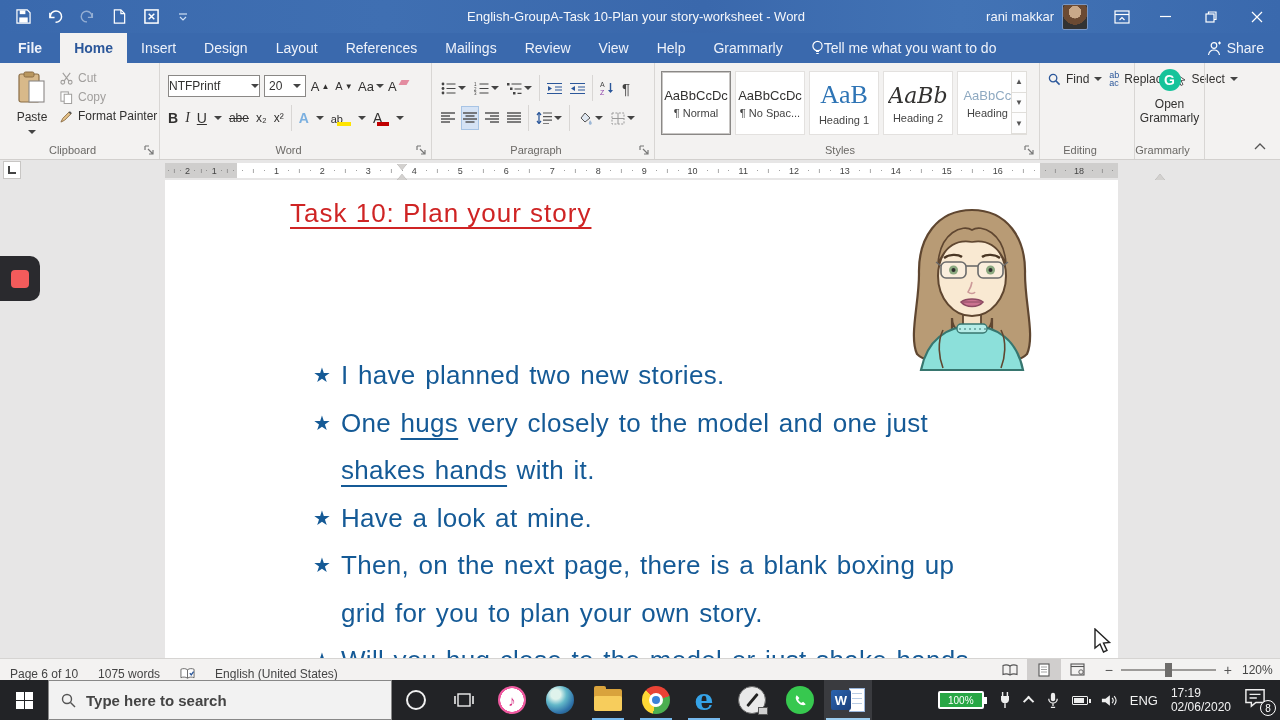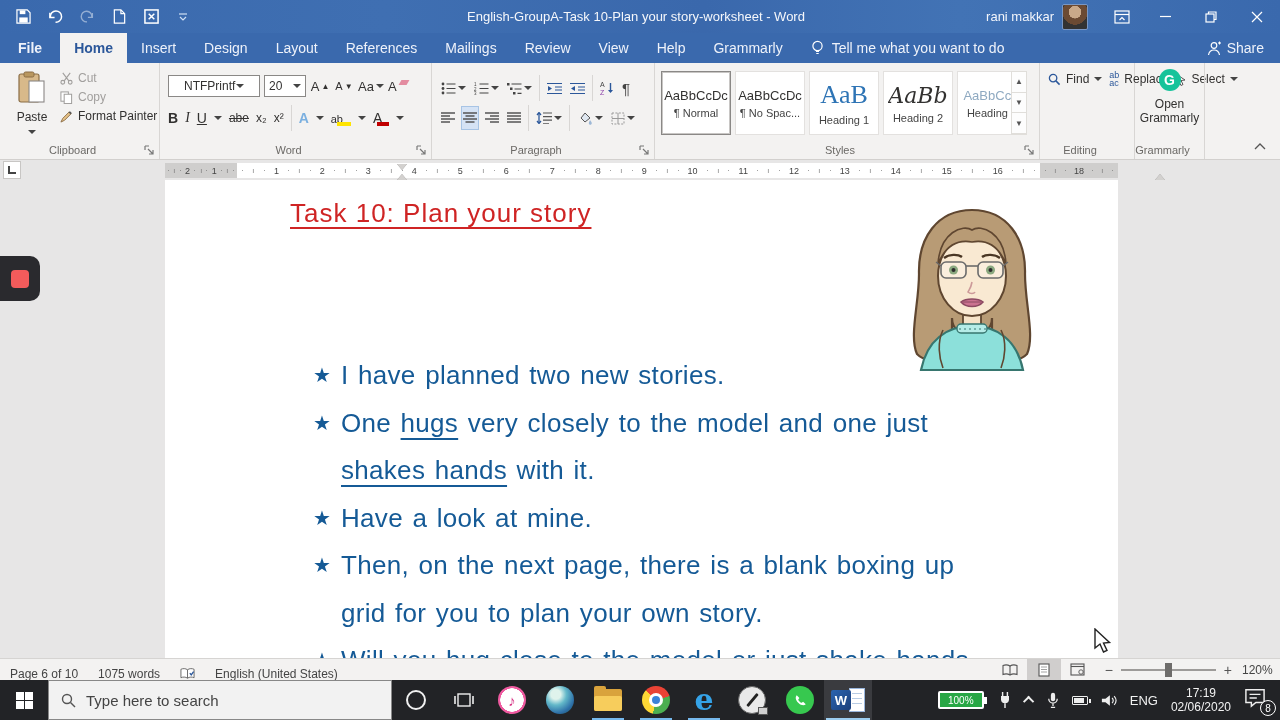--- a/index.html
+++ b/index.html
@@ -19,40 +19,40 @@
   .user-avatar { width:26px; height:26px; margin-right:14px; border-radius:2px;
     background:radial-gradient(circle at 50% 30%, #c9a98a 0 30%, #6b4a33 31% 60%, #333 61%); border:1px solid #7a97c4; }
   .winbtn { width:46px; height:33px; display:flex; align-items:center; justify-content:center; font-size:14px; }
   .ribbon-opts { width:40px; }
 
   
   .tabsrow { position:absolute; left:0; top:33px; width:1280px; height:30px; background:#3a69ad; display:flex; align-items:stretch; color:#eef2fa; font-size:14px; }
   .tab { padding:0 14px; display:flex; align-items:center; }
   .tab-file { background:transparent; font-weight:bold; padding:0 18px; }
   .tab.active { background:#f3f2f1; color:#2b579a; font-weight:bold; }
-  .tellme { display:flex; align-items:center; gap:8px; margin-left:14px; font-size:14px; }
+  .tellme { display:flex; align-items:center; gap:0; margin-left:14px; font-size:14px; }
   .share { margin-left:auto; display:flex; align-items:center; gap:6px; padding-right:16px; font-size:14px; }
 
   
   .ribbon { position:absolute; left:0; top:63px; width:1280px; height:97px; background:#f3f2f1; border-bottom:1px solid #d2d0ce; color:#323130; }
   .rgroup { position:absolute; top:0; height:96px; border-right:1px solid #d8d6d4; }
   .rlabel { position:absolute; bottom:3px; left:0; right:14px; text-align:center; font-size:11px; color:#6b6966; }
   .launcher { position:absolute; bottom:3px; right:4px; width:11px; height:11px; }
   .launcher svg { display:block; }
   .g-clipboard { left:0; width:160px; }
   .paste-big { position:absolute; left:10px; top:8px; width:44px; height:70px; text-align:center; font-size:12px; }
   .paste-big .lbl { margin-top:2px; }
   .caret { display:inline-block; width:0; height:0; border-left:4px solid transparent; border-right:4px solid transparent; border-top:4px solid #444; vertical-align:middle; }
   .clip-small { position:absolute; left:60px; top:8px; display:flex; flex-direction:column; gap:5px; font-size:12px; color:#a19f9d; }
   .clip-small .row { display:flex; align-items:center; gap:5px; white-space:nowrap; }
   .clip-small .row.enabled { color:#323130; }
 
   .g-font { left:160px; width:272px; }
   .font-row1 { position:absolute; left:8px; top:12px; display:flex; align-items:center; gap:4px; }
-  .font-name { width:92px; height:22px; border:1px solid #8a8886; background:#fff; font-size:12px; display:flex; align-items:center; padding:0 15px; justify-content:space-between; }
+  .font-name { width:92px; height:22px; border:1px solid #8a8886; background:#fff; font-size:12px; display:flex; align-items:center; padding:0 0; justify-content:space-between; }
   .font-size { width:42px; height:22px; border:1px solid #8a8886; background:#fff; font-size:12px; display:flex; align-items:center; padding:0 4px; justify-content:space-between; }
   .fbtn { min-width:20px; height:22px; display:flex; align-items:center; justify-content:center; font-size:13px; gap:2px; }
   .font-row2 { position:absolute; left:8px; top:42px; display:flex; align-items:center; gap:7px; font-size:14px; }
   .fx-b { font-weight:bold; }
   .fx-i { font-style:italic; font-family:"Liberation Serif",serif; }
   .fx-u { text-decoration:underline; }
   .fx-abe { text-decoration:line-through; font-size:12px; }
   .fx-sub,.fx-sup { font-size:12px; }
   .fx-effects { color:#7bb0e0; font-weight:bold; }
   .hl-bar { display:inline-block; width:14px; height:4px; background:#ffe400; margin-left:-13px; margin-top:12px; }
@@ -129,21 +129,21 @@
   .zslider { position:relative; width:95px; height:2px; background:#9d9b99; }
   .zthumb { position:absolute; left:44px; top:-6px; width:7px; height:14px; background:#6e6c6a; }
   .zsign { font-size:14px; color:#555; }
   .zoompct { width:38px; text-align:right; padding-right:10px; }
 
   
   .taskbar { position:absolute; left:0; top:680px; width:1280px; height:40px; background:#222326; display:flex; align-items:stretch; color:#fff; }
   .tb-btn { width:48px; display:flex; align-items:center; justify-content:center; position:relative; }
   .win-grid { display:grid; grid-template-columns:8px 8px; grid-template-rows:8px 8px; gap:1px; }
   .win-grid span { background:#fff; }
-  .searchbox { width:344px; background:#f2f2f2; color:#444; display:flex; align-items:center; gap:10px; padding-left:12px; font-size:15px; border:1px solid #888; }
+  .searchbox { width:344px; background:#f2f2f2; color:#444; display:flex; align-items:center; gap:10px; padding-left:12px; font-size:15px; border:1px solid #888;font-weight:bold; }
   .appicon { width:48px; display:flex; align-items:center; justify-content:center; position:relative; }
   .appicon.active-app { background:#3a3b3f; }
   .runline { position:absolute; bottom:0; left:8px; right:8px; height:2px; background:#76b9ed; }
   .runline.wide { left:2px; right:2px; background:#9ccdf0; }
   .circle28 { width:28px; height:28px; border-radius:50%; }
   .itunes { background:radial-gradient(circle, #fff 0 58%, #ef5aa0 60% 75%, #c33764 76%); display:flex; align-items:center; justify-content:center; color:#d63384; font-size:15px; }
   .globeapp { background:radial-gradient(circle at 35% 30%, #dff3ec 0 18%, #63b8c9 40%, #2d6fa8 70%, #1d4f46); }
   .folder { position:relative; width:28px; height:22px; }
   .folder .back { position:absolute; left:0; top:0; width:28px; height:22px; background:#d9a33c; border-radius:2px; }
   .folder .tabf { position:absolute; left:0; top:-3px; width:12px; height:6px; background:#d9a33c; border-radius:2px 2px 0 0; }
@@ -158,21 +158,21 @@
   .whatsapp { background:#37c84f; display:flex; align-items:center; justify-content:center; }
   .wordicon { position:relative; width:34px; height:28px; }
   .wordicon .pagebg { position:absolute; right:0; top:2px; width:16px; height:24px; background:#fff; border:1px solid #9ab6dd; }
   .wordicon .pagebg i { display:block; height:1px; background:#b8cce4; margin:4px 2px 0; }
   .wordicon .wsq { position:absolute; left:0; top:4px; width:20px; height:20px; background:linear-gradient(135deg,#2b64b0,#1c3f7a); color:#fff; font-weight:bold; font-size:13px; display:flex; align-items:center; justify-content:center; border-radius:2px; }
   .tray { margin-left:auto; display:flex; align-items:center; gap:13px; padding-right:10px; }
   .battmeter { width:46px; height:18px; border:2px solid #fff; background:#28a745; color:#fff; font-size:10px; font-weight:normal; display:flex; align-items:center; justify-content:center; border-radius:2px; position:relative; }
   .battmeter::after { content:""; position:absolute; right:-5px; top:4px; width:3px; height:7px; background:#fff; }
   .chev-up { width:8px; height:8px; border-left:2px solid #eee; border-top:2px solid #eee; transform:rotate(45deg) translateY(2px); }
   .tray-txt { font-size:13px; color:#f2f2f2; }
-  .clock { text-align:center; font-size:12px; line-height:14px; color:#f2f2f2; }
+  .clock { text-align:left; font-size:12px; line-height:14px; color:#f2f2f2; }
   .notif { position:relative; width:26px; height:24px; }
   .notif-badge { position:absolute; right:-6px; bottom:-4px; width:16px; height:16px; border-radius:50%; background:#222326; border:1.5px solid #fff; color:#fff; font-size:10px; display:flex; align-items:center; justify-content:center; }
   .batt2 { width:16px; height:9px; border:1.5px solid #eee; border-radius:1px; position:relative; }
   .batt2::after { content:""; position:absolute; right:-4px; top:2px; width:2px; height:4px; background:#eee; }
   .batt2 .fill { position:absolute; left:1px; top:1px; bottom:1px; width:70%; background:#eee; }
 </style>
 </head>
 <body>
 
 <div class="screen">

